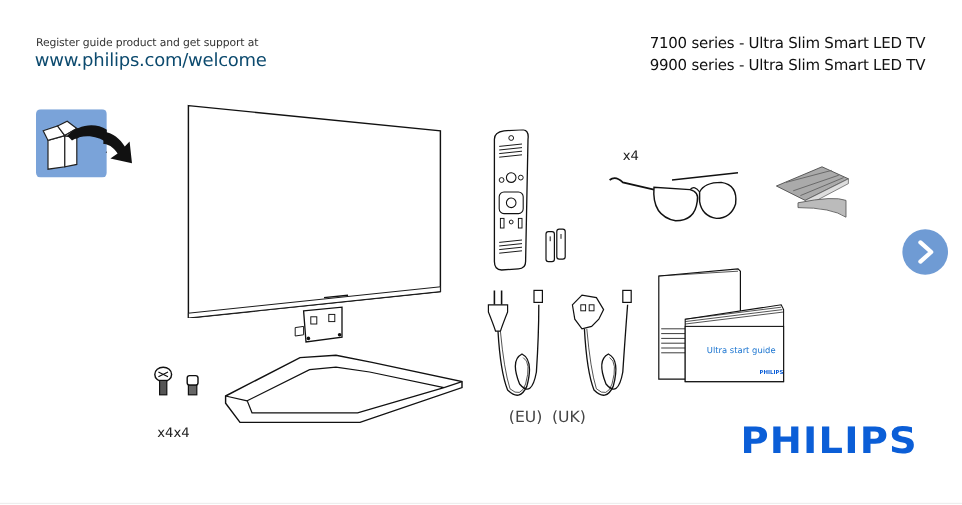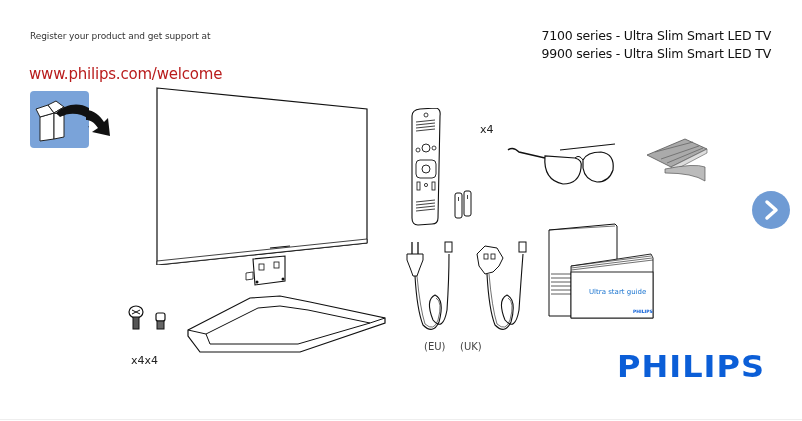--- a/index.html
+++ b/index.html
@@ -1,36 +1,36 @@
 <!DOCTYPE html>
 <html><head>
 <meta charset="utf-8">
 <style>
   html, body { margin:0; padding:0; background:#fff; }
   body { width:802px; height:421px; position:relative; overflow:hidden; font-family:"DejaVu Sans", sans-serif; color:#222; }
   .abs { position:absolute; }
   .reg-small { left:30px; top:31px; font-size:9px; color:#333; letter-spacing:-0.1px; }
-  .reg-url { left:29px; top:41px; font-size:15px; color:#b91c1c; letter-spacing:-0.2px;margin-top:24px; }
+  .reg-url { left:29px; top:41px; font-size:15px; color:#0c4a6e; letter-spacing:-0.2px; }
   .series { right:31px; font-size:12.5px; color:#111; letter-spacing:-0.2px; }
   .series.s1 { top:28px; }
   .series.s2 { top:46px; }
   .unbox-icon { left:30px; top:91px; width:59px; height:57px; }
   .next-btn { left:752px; top:191px; width:38px; height:38px; border-radius:50%; background:#6f9bd4; cursor:pointer; }
   .next-btn svg { position:absolute; left:0; top:0; }
   .philips { left:617px; top:348px; font-family:"DejaVu Sans", sans-serif; font-weight:bold; font-size:32px; color:#0b5ed7; letter-spacing:1px; transform:scaleY(0.95); }
-  .label { font-size:10px; color:#444; }
+  .label { font-size:13px; color:#444; }
   .qty { font-size:11px; color:#222; }
   .qsg-text { left:589px; top:288px; font-size:7px; color:#1a74d0; }
   .qsg-logo { left:633px; top:309px; font-size:4.5px; font-weight:bold; color:#0b5ed7; }
   .bottom-line { left:0; top:419px; width:802px; height:1px; background:#eeeeee; }
 </style>
 </head>
 <body>
 
-<div class="abs reg-small">Register your product and get support at</div>
+<div class="abs reg-small">Register guide product and get support at</div>
 <div class="abs reg-url">www.philips.com/welcome</div>
 <div class="abs series s1">7100 series - Ultra Slim Smart LED TV</div>
 <div class="abs series s2">9900 series - Ultra Slim Smart LED TV</div>
 
 <div class="abs unbox-icon">
   <svg width="59" height="57" viewBox="0 0 59 57">
     <rect x="0" y="0" width="59" height="57" rx="4" fill="#7aa3d9"></rect>
 
     <polygon points="10,26 24,22 24,48 10,50" fill="#fff" stroke="#222" stroke-width="1"></polygon>
     <polygon points="24,22 34,24 34,46 24,48" fill="#fff" stroke="#222" stroke-width="1"></polygon>
@@ -100,21 +100,21 @@
   <circle cx="18" cy="77" r="1.6" fill="none" stroke="#111" stroke-width="0.8"></circle>
 </svg>
 
 <svg class="abs" style="left:454px;top:190px" width="20" height="30" viewBox="0 0 20 30">
   <rect x="1" y="3" width="7" height="25" rx="2" fill="#fff" stroke="#111"></rect>
   <rect x="10" y="1" width="7" height="25" rx="2" fill="#fff" stroke="#111"></rect>
   <line x1="4.5" y1="7" x2="4.5" y2="11" stroke="#111" stroke-width="0.8"></line>
   <line x1="13.5" y1="5" x2="13.5" y2="9" stroke="#111" stroke-width="0.8"></line>
 </svg>
 
-<div class="abs qty" style="left:480px;top:123px">x4</div>
+<div class="abs qty" style="left:519px;top:123px">x4</div>
 <svg class="abs" style="left:505px;top:140px" width="115" height="50" viewBox="0 0 115 50">
   <path d="M3,10 Q8,6 14,12 L40,18" fill="none" stroke="#111" stroke-width="1.4"></path>
   <path d="M40,16 Q38,40 58,44 Q74,44 76,28 Q78,20 70,18 Z" fill="#fff" stroke="#111" stroke-width="1.2"></path>
   <path d="M78,20 Q82,12 96,12 Q110,14 108,30 Q104,42 92,42 Q80,40 78,28 Z" fill="#fff" stroke="#111" stroke-width="1.2"></path>
   <path d="M55,10 L110,4" fill="none" stroke="#111" stroke-width="1.2"></path>
   <path d="M70,18 Q74,14 78,20" fill="none" stroke="#111"></path>
 </svg>
 
 <svg class="abs" style="left:645px;top:135px" width="70" height="50" viewBox="0 0 70 50">
   <polygon points="2,20 40,4 62,14 26,32" fill="#aaa" stroke="#555" stroke-width="0.8"></polygon>

